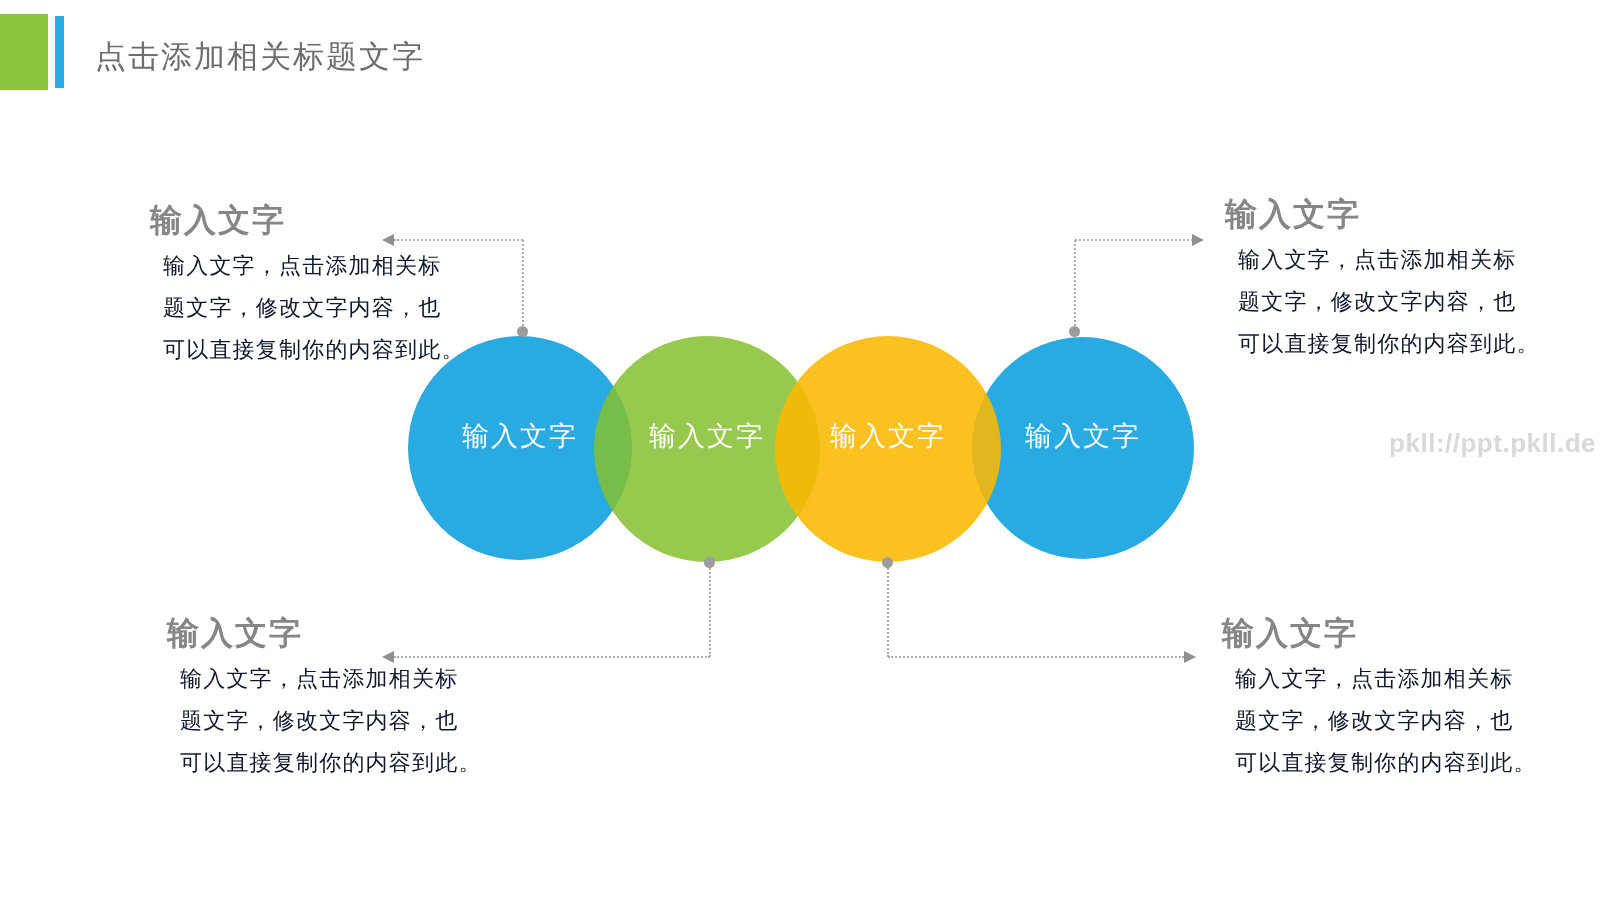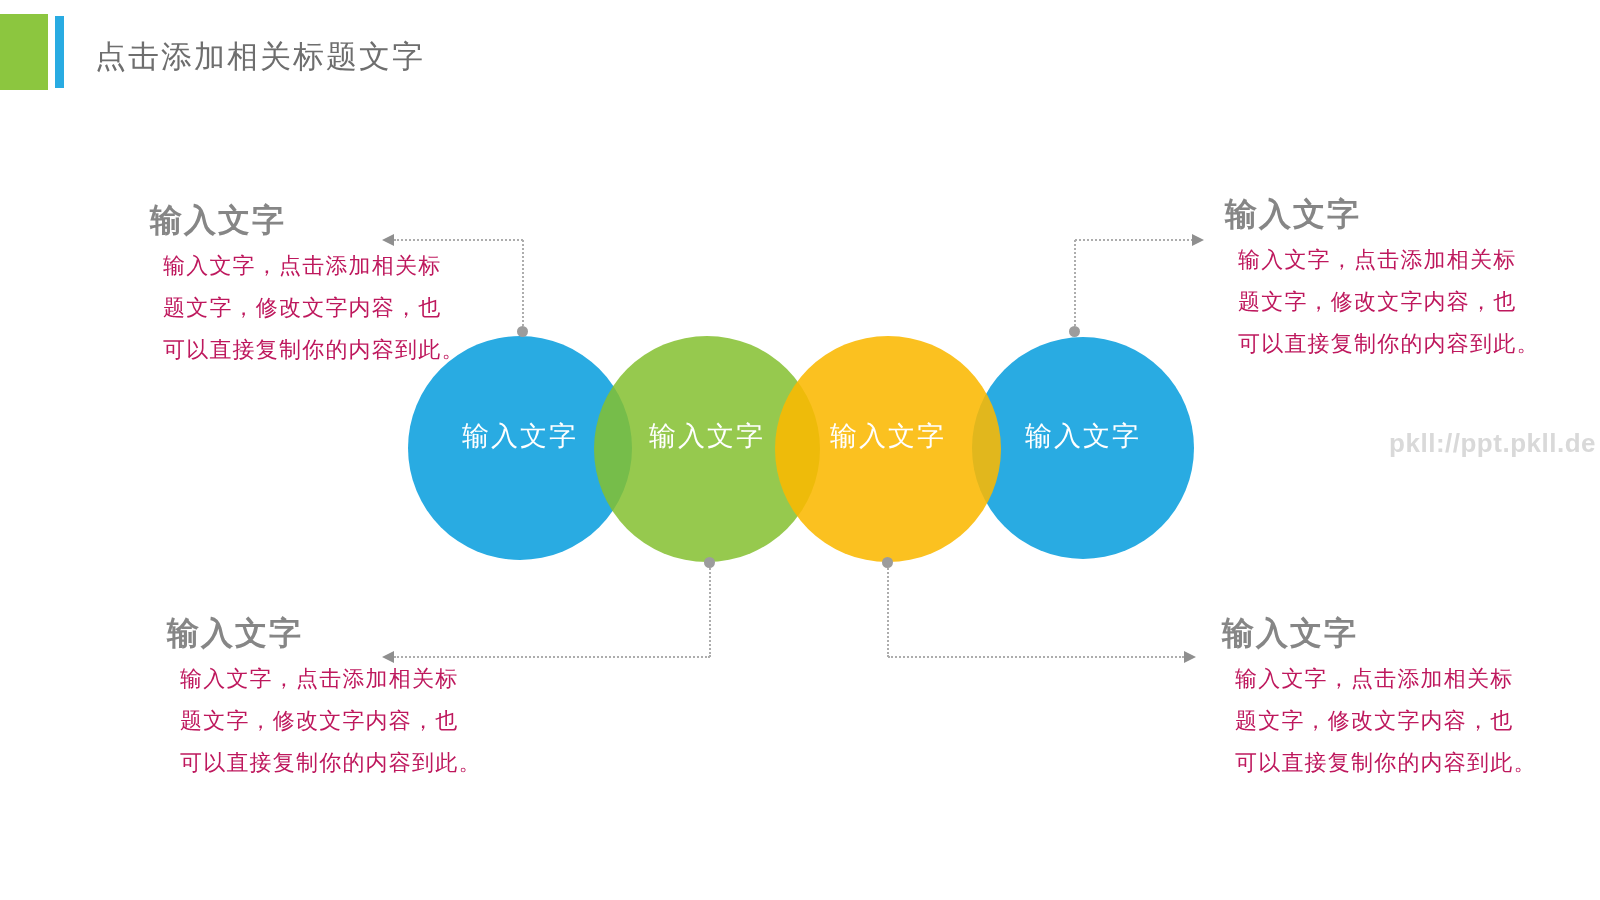--- a/index.html
+++ b/index.html
@@ -67,21 +67,21 @@
   .block-tl{left:150px;top:200px;}
   .block-tr{left:1225px;top:194px;}
   .block-bl{left:167px;top:613px;}
   .block-br{left:1222px;top:613px;}
   .block-title{
     margin:0;font-size:32px;font-weight:bold;color:#868686;
     letter-spacing:2px;line-height:40px;
   }
   .block-body{
     margin-top:5px;padding-left:13px;
-    font-size:22px;color:#be185d;letter-spacing:1.2px;
+    font-size:22px;color:#0f172a;letter-spacing:1.2px;
   }
   .block-body .line{white-space:nowrap;line-height:42px;}
   
   .watermark{
     position:absolute;left:1330px;top:428px;width:266px;
     text-align:right;font-size:26px;font-weight:bold;color:#D9D9D9;
     letter-spacing:0.5px;
   }
 </style>
 </head>

